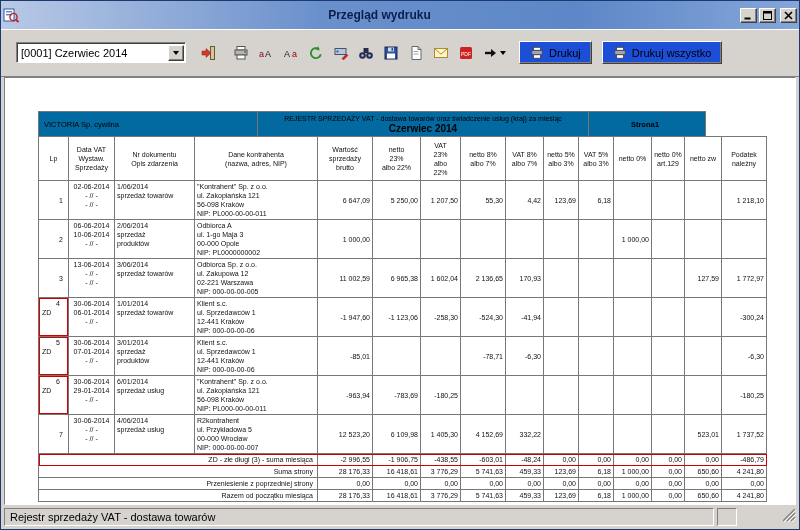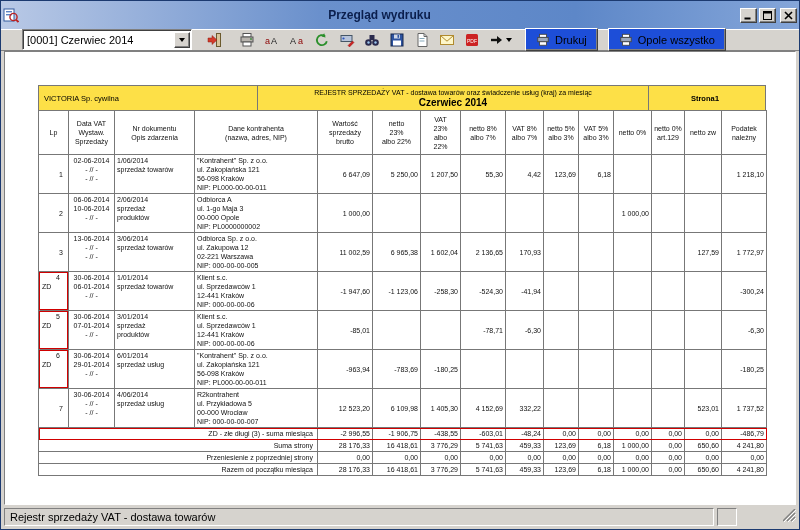--- a/index.html
+++ b/index.html
@@ -15,21 +15,21 @@
   .app-icon { width: 18px; height: 16px; display: flex; align-items: center; }
   .tb-title { flex: 1; text-align: center; font-size: 12px; font-weight: bold; color: #0b1f4d;
               white-space: nowrap; overflow: hidden; }
   .win-btn { width: 17px; height: 15px; margin-left: 2px; background: #d6d3ce;
              border: 1px solid; border-color: #fff #404040 #404040 #fff;
              box-shadow: inset -1px -1px 0 #808080;
              display: flex; align-items: center; justify-content: center; }
   .win-btn.close { margin-left: 4px; }
 
   
-  .toolbar { height: 22px; display: flex; align-items: center; padding: 2px 21px; gap: 2px;
+  .toolbar { height: 48px; display: flex; align-items: center; padding: 2px 15px; gap: 2px;
              background: #d6d3ce; border-bottom: 1px solid #808080; box-shadow: inset 0 1px 0 #fff; }
   .combo { width: 170px; height: 21px; background: #fff; display: flex; align-items: center;
            border: 1px solid; border-color: #808080 #fff #fff #808080;
            box-shadow: inset 1px 1px 0 #404040; font-size: 11px; }
   .combo-text { flex: 1; padding: 0 4px; white-space: nowrap; overflow: hidden; }
   .combo-btn { width: 16px; height: 16px; margin-right: 1px; background: #d6d3ce;
                border: 1px solid; border-color: #fff #404040 #404040 #fff;
                box-shadow: inset -1px -1px 0 #808080;
                display: flex; align-items: center; justify-content: center; }
   .arr-down { width: 0; height: 0; border-left: 3px solid transparent;
@@ -40,21 +40,21 @@
   .btn95 { height: 23px; display: flex; align-items: center; gap: 5px; padding: 0 10px;
            font-size: 11px; color: #000; background: #1d4ed8; cursor: default;
            border: 1px solid; border-color: #fff #404040 #404040 #fff;
            box-shadow: inset -1px -1px 0 #808080; margin-left: 8px; white-space: nowrap; }
 
   
   .preview { flex: 1; margin: 0 3px; background: #fff; position: relative; overflow: hidden;
              border: 1px solid; border-color: #808080 #fff #fff #808080; }
   .page { position: absolute; left: 33px; top: 33px; color: #000; }
 
-  .rpt-strip { width: 728px; display: flex; border: 1px solid #777; background: #fde047; }
+  .rpt-strip { width: 668px; display: flex; border: 1px solid #777; background: #0369a1; }
   .rpt-strip .cell { border-right: 1px solid #777; }
   .rpt-strip .cell:last-child { border-right: none; }
   .strip-company { width: 219px; font-size: 7.5px; display: flex; align-items: center; padding-left: 5px; }
   .strip-title { flex: 1; text-align: center; padding: 2px 0 1px; }
   .strip-title .t1 { font-size: 7px; line-height: 9px; }
   .strip-title .t2 { font-size: 10px; font-weight: bold; line-height: 12px; }
   .strip-page { width: 116px; display: flex; align-items: center; justify-content: center;
                 padding: 0 12px 0 8px; font-size: 7.5px; font-weight: bold; }
   .strip-page b { font-size: 8px; }
 
@@ -218,21 +218,21 @@
         <rect x="4" y="10" width="8" height="4" fill="#fff" stroke="#444"></rect>
       </svg>
       <span>Drukuj</span>
     </button>
     <button class="btn95">
       <svg width="14" height="14" viewBox="0 0 16 16">
         <rect x="4" y="1.5" width="8" height="3.5" fill="#fff" stroke="#444"></rect>
         <rect x="2" y="5" width="12" height="5" fill="#9aa6bc" stroke="#444"></rect>
         <rect x="4" y="10" width="8" height="4" fill="#fff" stroke="#444"></rect>
       </svg>
-      <span>Opole wszystko</span>
+      <span>Drukuj wszystko</span>
     </button>
   </div>
 
   <div class="preview">
     <div class="page">
 
       <div class="rpt-strip">
         <div class="cell strip-company">VICTORIA Sp. cywilna</div>
         <div class="cell strip-title">
           <div class="t1">REJESTR SPRZEDAŻY VAT - dostawa towarów oraz świadczenie usług (kraj) za miesiąc</div>

